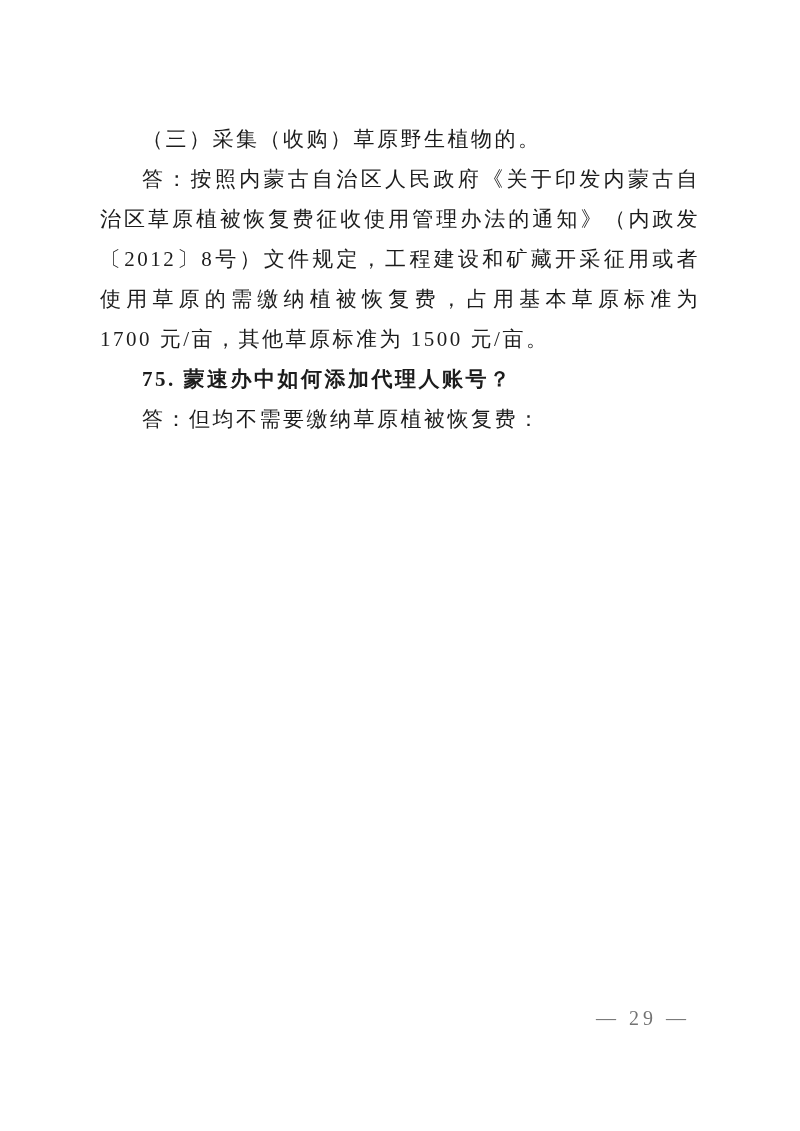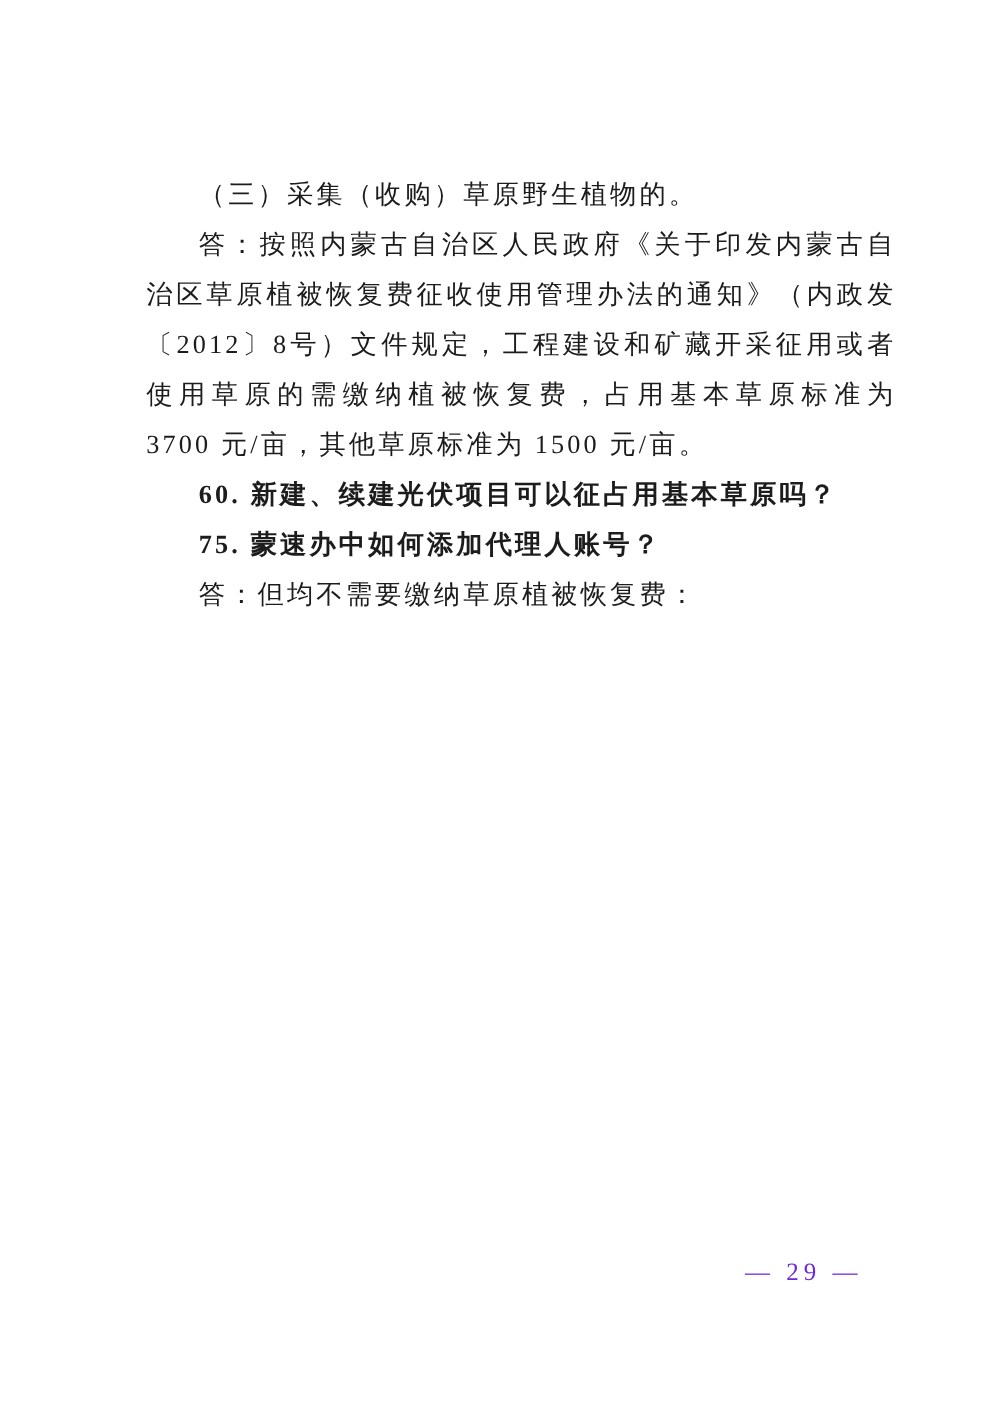--- a/index.html
+++ b/index.html
@@ -11,24 +11,23 @@
     position: relative;
     width: 800px;
     height: 1131px;
     background: #ffffff;
     overflow: hidden;
     font-family: "Liberation Serif", "DejaVu Serif", serif;
     color: #1c1c1c;
   }
   .content {
     position: absolute;
-    top: 135px;
+    top: 119px;
     left: 100px;
     width: 600px;
-    margin-left: 17px;
   }
   .para {
     font-size: 21px;
     line-height: 40px;
     letter-spacing: 2.5px;
     text-align: justify;
     text-justify: inter-ideograph;
     text-indent: 2em;
     margin: 0;
     word-break: normal;
@@ -40,29 +39,28 @@
     position: absolute;
     top: 1003px;
     left: 100px;
     width: 600px;
     text-align: right;
     padding-right: 10px;
     box-sizing: border-box;
     font-size: 20px;
     line-height: 30px;
     letter-spacing: 4px;
-    color: #6d28d9;
+    color: #737373;
   }
 </style>
 </head>
 <body>
 
 <div class="page">
   <div class="content">
     <p class="para">（三）采集（收购）草原野生植物的。</p>
-    <p class="para">答：按照内蒙古自治区人民政府《关于印发内蒙古自治区草原植被恢复费征收使用管理办法的通知》（内政发〔2012〕8号）文件规定，工程建设和矿藏开采征用或者使用草原的需缴纳植被恢复费，占用基本草原标准为 3700 元/亩，其他草原标准为 1500 元/亩。</p>
-    <p class="para question">60. 新建、续建光伏项目可以征占用基本草原吗？</p>
+    <p class="para">答：按照内蒙古自治区人民政府《关于印发内蒙古自治区草原植被恢复费征收使用管理办法的通知》（内政发〔2012〕8号）文件规定，工程建设和矿藏开采征用或者使用草原的需缴纳植被恢复费，占用基本草原标准为 1700 元/亩，其他草原标准为 1500 元/亩。</p>
     <p class="para question">75. 蒙速办中如何添加代理人账号？</p>
     <p class="para">答：但均不需要缴纳草原植被恢复费：</p>
   </div>
 
   <div class="footer">— 29 —</div>
 </div>
 
 </body></html>

